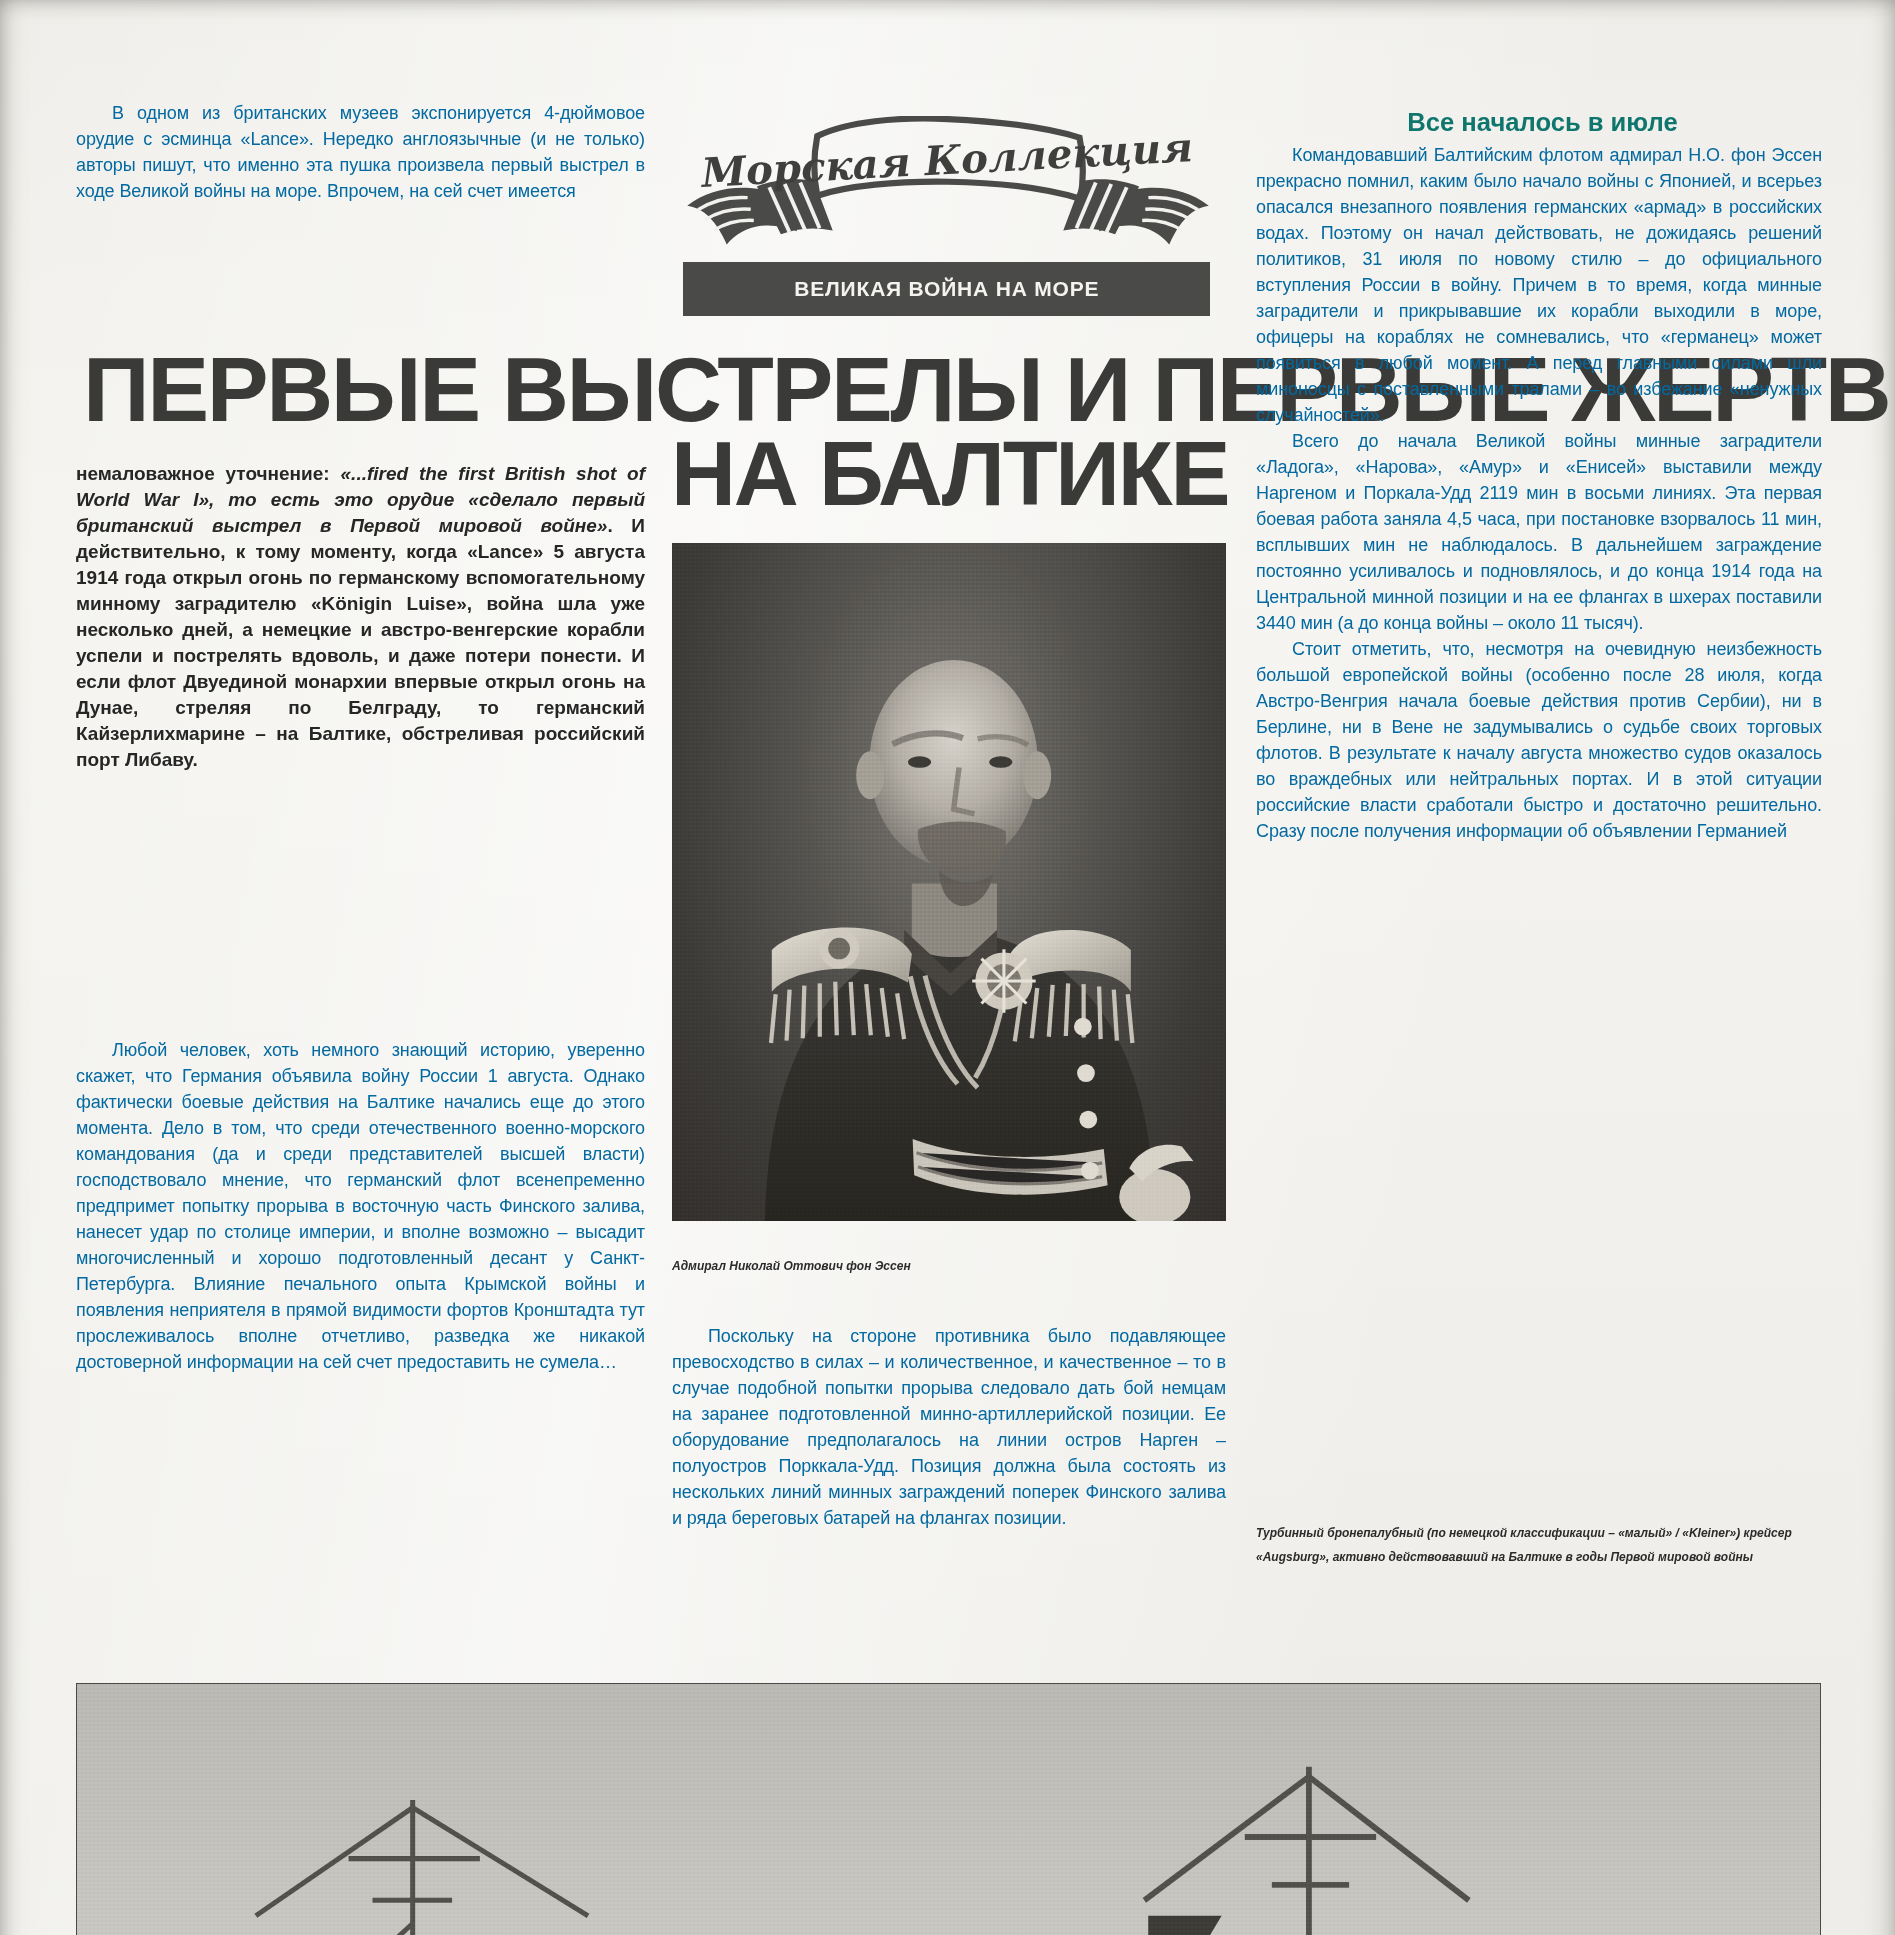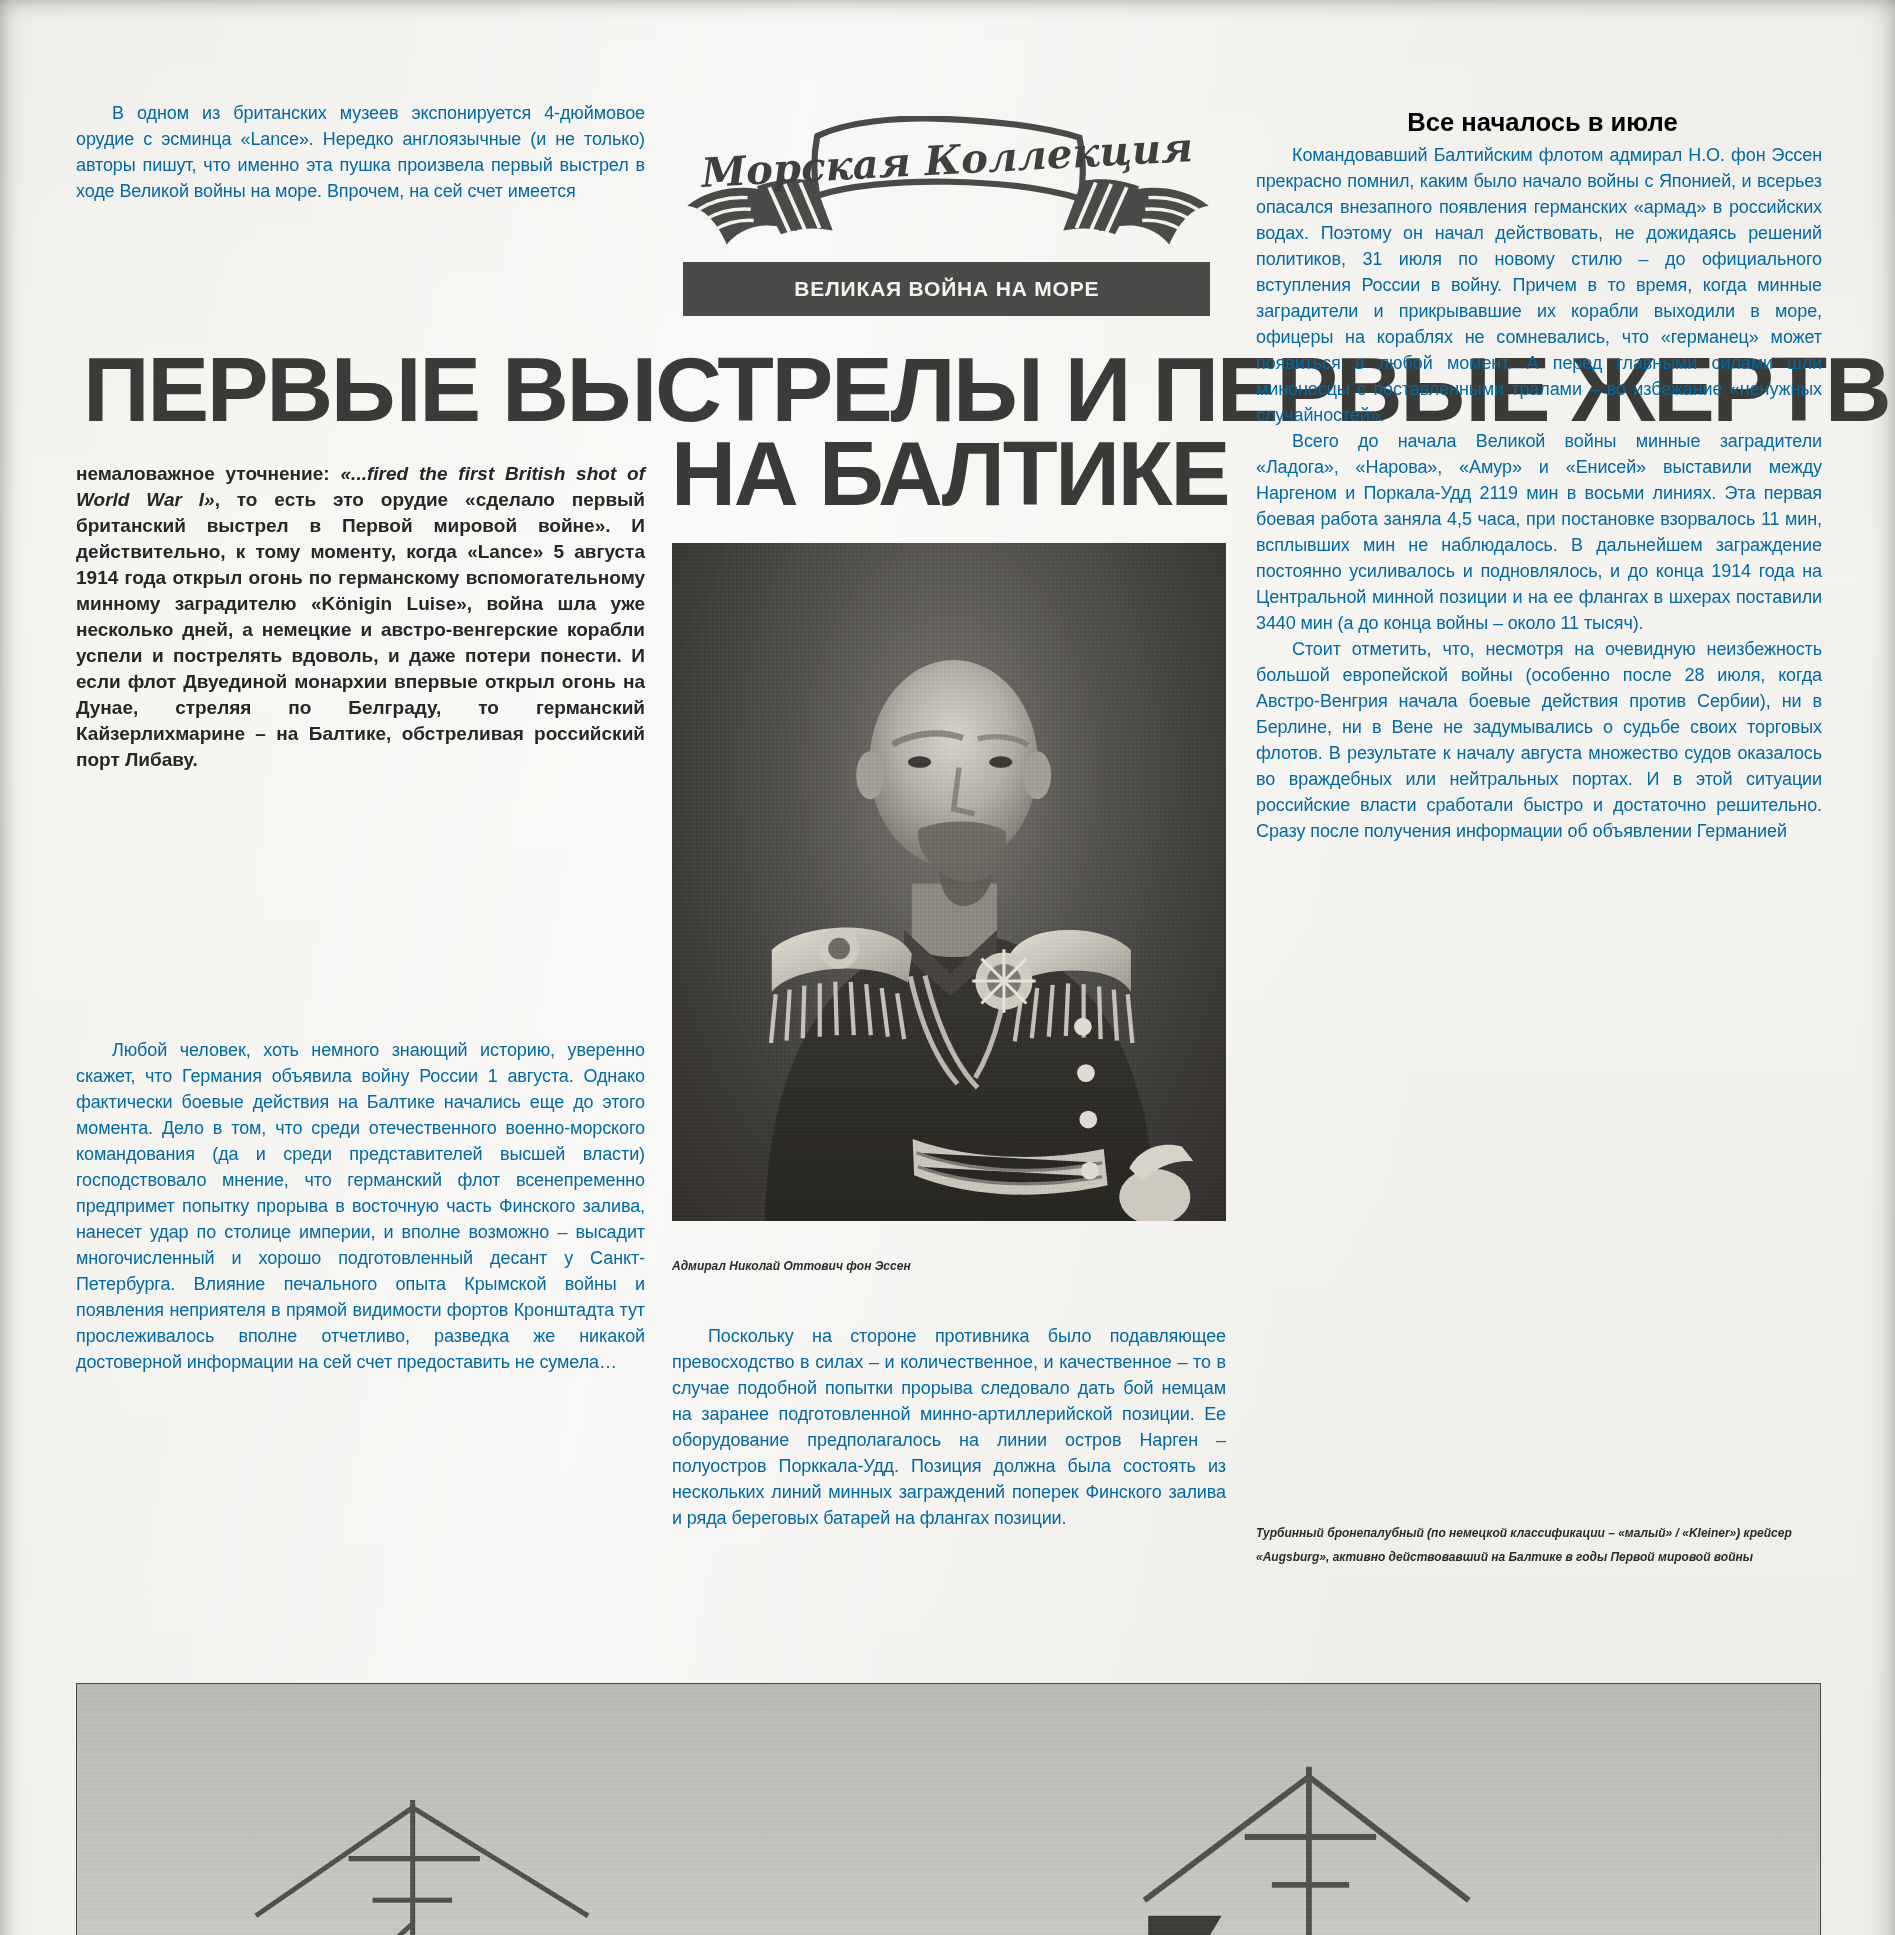--- a/index.html
+++ b/index.html
@@ -42,21 +42,21 @@
   .body-txt p{margin:0 0 0 0;text-indent:36px;}
   .body-txt p + p{margin-top:0;}
   .lead{
     font-weight:bold;
     font-size:19px;
     line-height:26px;
     text-align:justify;
     color:#262626;
   }
   .lead .en{font-style:italic;}
-  .lead .ru-i{}
+  .lead .ru-i{font-style:italic;}
 
   
   .masthead{position:absolute;left:681px;top:116px;width:534px;height:201px;}
   .ribbon{position:absolute;left:0;top:0;width:534px;height:147px;}
   .ribbon svg{width:100%;height:100%;display:block;}
   .banner-bar{
     position:absolute;left:2.3px;top:146px;width:527px;height:54px;
     background:#4a4a48;
     display:flex;align-items:center;justify-content:center;
   }
@@ -75,21 +75,21 @@
     line-height:84px;
     letter-spacing:-2.3px;
     font-family:"Liberation Sans","DejaVu Sans",sans-serif;
   }
   .hl1{display:block;transform:scaleX(1.03);transform-origin:left center;white-space:nowrap;}
   .hl2{display:block;margin-left:588px;white-space:nowrap;}
 
   
   .sec-head{
     position:absolute;
-    font-weight:bold;font-size:25.6px;color:#000000;text-align:center;
+    font-weight:bold;font-size:25.6px;color:#0f766e;text-align:center;
     width:573px;
   }
 
   
   .photo{position:absolute;overflow:hidden;background:#5b5b58;}
   .photo.bordered{border:1.5px solid #4a4a48;box-sizing:border-box;}
   .cap-bold{
     position:absolute;
     font-weight:bold;font-style:italic;font-size:12px;line-height:24px;color:#2b2b2b;
   }

